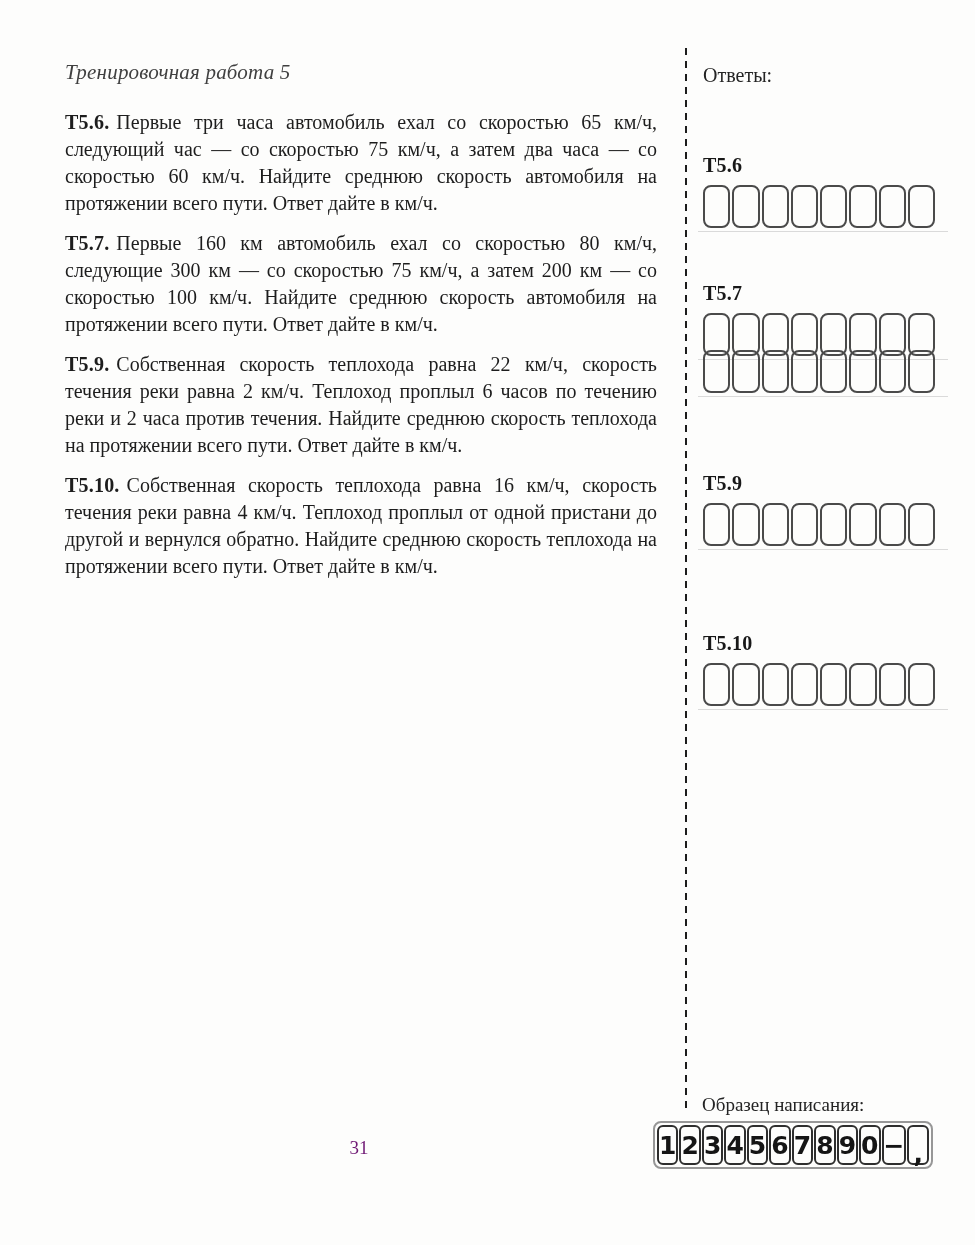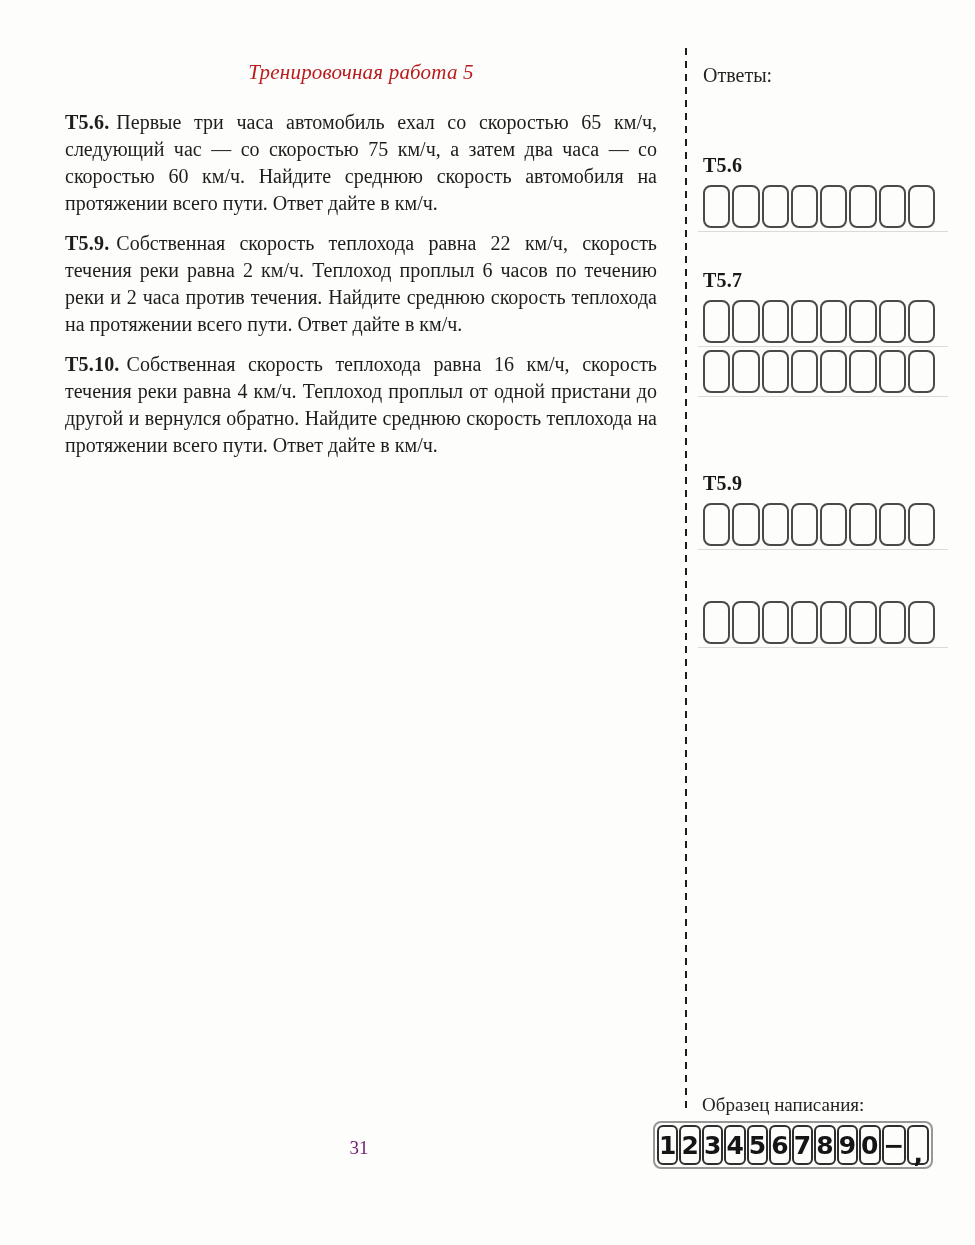--- a/index.html
+++ b/index.html
@@ -12,21 +12,21 @@
     color:#1d1d1d;
     overflow:hidden;
   }
   
   .main-col{
     position:absolute;left:65px;top:60px;width:592px;
   }
   .title{
     margin:0 0 24px 0;
     font-size:21px;font-weight:normal;font-style:italic;
-    text-align:center;color:#b91c1c;letter-spacing:.2px;
+    color:#404040;letter-spacing:.2px;
   }
   .problem{
     margin:0 0 13px 0;
     font-size:20px;line-height:27px;
     text-align:justify;
   }
   .plabel{margin-right:7px;letter-spacing:.2px;}
   
   .divider{
     position:absolute;left:685px;top:48px;width:2px;height:1064px;
@@ -79,20 +79,21 @@
 </head>
 <body>
 
 <div class="page">
 
   <div class="main-col">
     <h1 class="title">Тренировочная работа 5</h1>
 
     <p class="problem"><b class="plabel">Т5.6.</b><span>Первые три часа автомобиль ехал со скоростью 65 км/ч, следующий час — со скоростью 75 км/ч, а затем два часа — со скоростью 60 км/ч. Найдите среднюю скорость автомобиля на протяжении всего пути. Ответ дайте в км/ч.</span></p>
 
+    <p class="problem"><b class="plabel">Т5.7.</b><span>Первые 160 км автомобиль ехал со скоростью 80 км/ч, следующие 300 км — со скоростью 75 км/ч, а затем 200 км — со скоростью 100 км/ч. Найдите среднюю скорость автомобиля на протяжении всего пути. Ответ дайте в км/ч.</span></p>
 
 
     <p class="problem"><b class="plabel">Т5.9.</b><span>Собственная скорость теплохода равна 22 км/ч, скорость течения реки равна 2 км/ч. Теплоход проплыл 6 часов по течению реки и 2 часа против течения. Найдите среднюю скорость теплохода на протяжении всего пути. Ответ дайте в км/ч.</span></p>
 
     <p class="problem"><b class="plabel">Т5.10.</b><span>Собственная скорость теплохода равна 16 км/ч, скорость течения реки равна 4 км/ч. Теплоход проплыл от одной пристани до другой и вернулся обратно. Найдите среднюю скорость теплохода на протяжении всего пути. Ответ дайте в км/ч.</span></p>
   </div>
 
   <div class="divider"></div>
 
   <div class="answers-heading">Ответы:</div>
@@ -104,21 +105,21 @@
         <div class="cell"></div>
         <div class="cell"></div>
         <div class="cell"></div>
         <div class="cell"></div>
         <div class="cell"></div>
         <div class="cell"></div>
         <div class="cell"></div>
       </div>
   </div>
 
-  <div class="answer-group" style="top:229px">
+  <div class="answer-group" style="top:242px">
     <div class="alabel">Т5.7</div>
     <div class="cells">
         <div class="cell"></div>
         <div class="cell"></div>
         <div class="cell"></div>
         <div class="cell"></div>
         <div class="cell"></div>
         <div class="cell"></div>
         <div class="cell"></div>
         <div class="cell"></div>
@@ -146,20 +147,21 @@
         <div class="cell"></div>
         <div class="cell"></div>
         <div class="cell"></div>
         <div class="cell"></div>
         <div class="cell"></div>
         <div class="cell"></div>
       </div>
   </div>
 
   <div class="answer-group" style="top:592px">
+    <div class="alabel">Т5.10</div>
     <div class="cells">
         <div class="cell"></div>
         <div class="cell"></div>
         <div class="cell"></div>
         <div class="cell"></div>
         <div class="cell"></div>
         <div class="cell"></div>
         <div class="cell"></div>
         <div class="cell"></div>
       </div>

